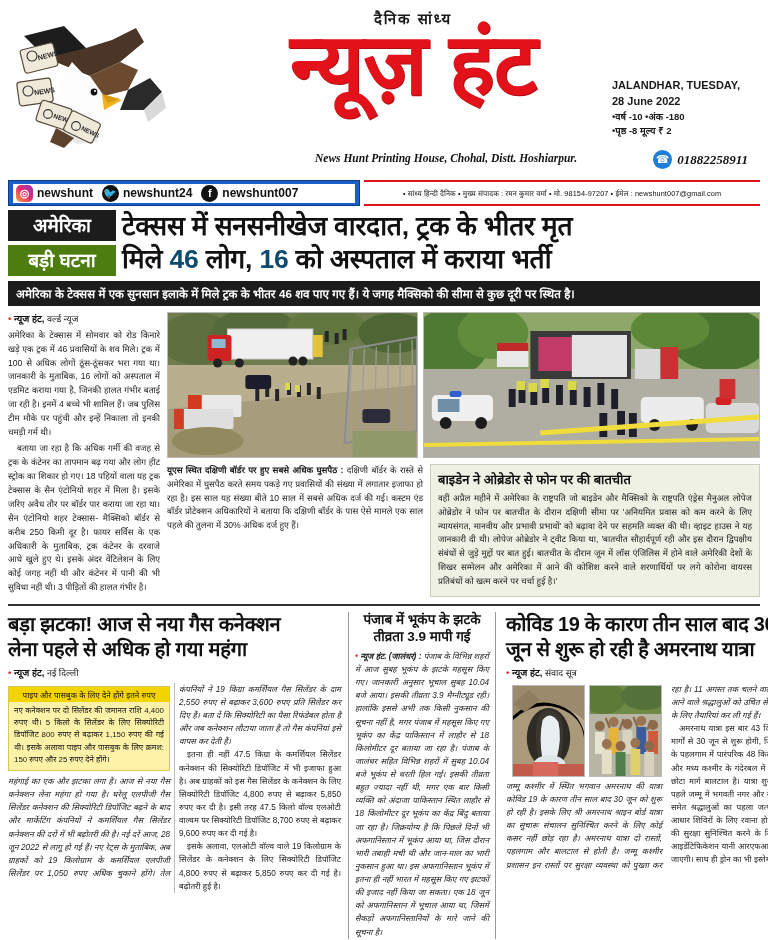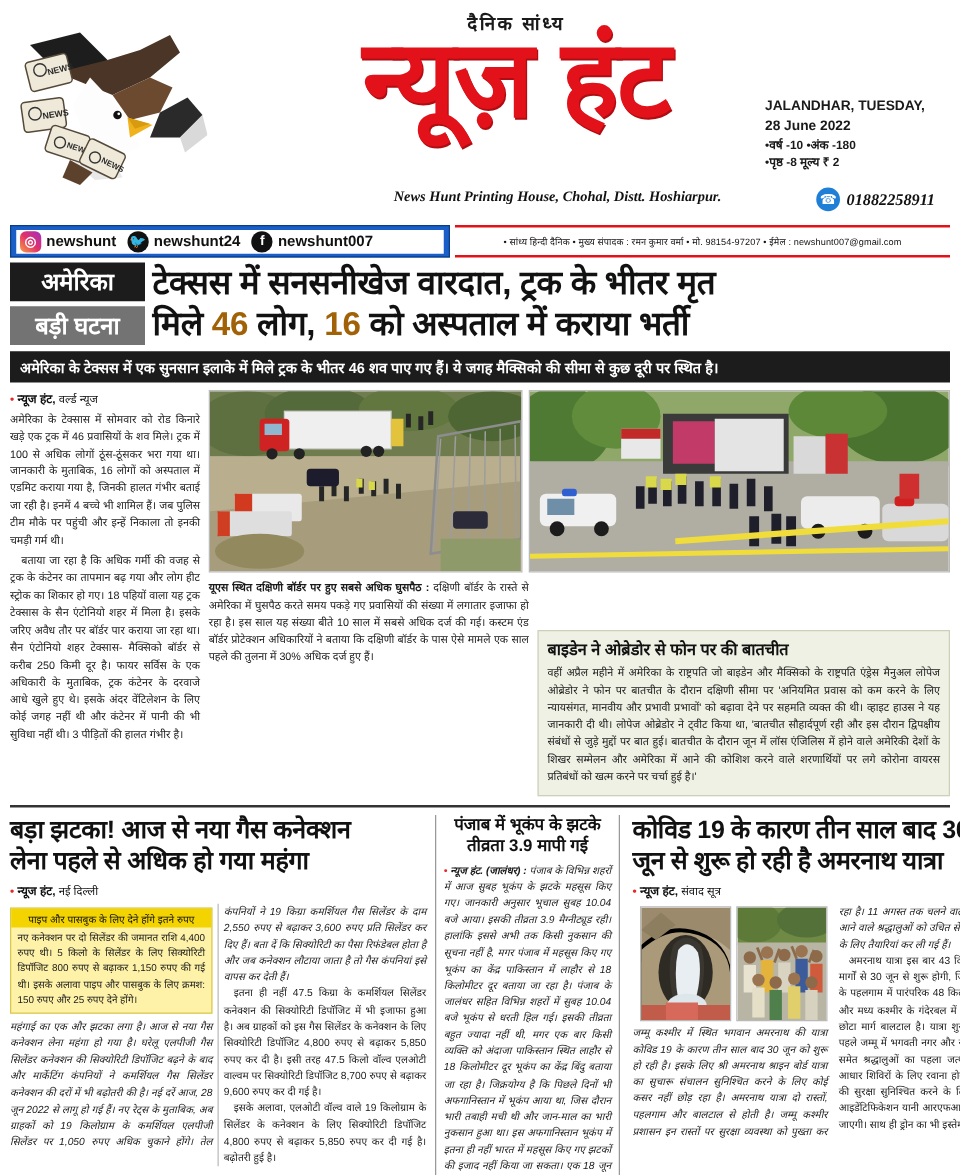--- a/index.html
+++ b/index.html
@@ -49,25 +49,25 @@
   .social-right { flex:1; background:#fff; border-top:2px solid #e3121a; border-bottom:2px solid #e3121a;
                   display:flex; align-items:center; justify-content:center;
                   font-size:7.3px; color:#111; letter-spacing:0.1px; padding:0 4px; }
 
   
   .lead-head { display:flex; gap:6px; align-items:stretch; margin-top:3px; }
   .kicker-col { flex:0 0 108px; display:flex; flex-direction:column; gap:4px; }
   .kick { flex:1; display:flex; align-items:center; justify-content:center;
           color:#fff; font-size:19px; font-weight:bold; }
   .kick-black { background:#1c1c1c; }
-  .kick-red { background:#737373; }
+  .kick-red { background:#4d7c0f; }
   .head-col { flex:1; }
   .head-line { font-size:26.5px; font-weight:bold; line-height:1.24; color:#111;
                letter-spacing:-0.2px; }
-  .hl-red { color:#a16207; }
+  .hl-red { color:#0c4a6e; }
   .lead-sub { background:#1c1c1c; color:#fff; font-size:11.6px; font-weight:bold;
               padding:5px 8px; margin-top:5px; letter-spacing:0.05px; }
 
   
   .top-body { display:flex; gap:7px; margin-top:6px; }
   .tb-col1 { flex:0 0 152px; }
   .tb-rest { flex:1; }
   .byline { font-size:9.5px; font-weight:bold; color:#111; margin-bottom:4px; }
   .byline .bl-dot { color:#e8262c; font-weight:bold; }
   .byline .bl-sub { font-weight:normal; font-size:9px; }
@@ -75,21 +75,21 @@
            text-indent:9px; margin-bottom:2px; }
   .ptext.noind { text-indent:0; }
 
   .photos { display:flex; gap:5px; height:146px; }
   .photo { position:relative; overflow:hidden; border:1px solid #b9b9b9; }
   .p1 { flex:0 0 251px; }
   .p2 { flex:1; }
 
   .sub2 { display:flex; gap:7px; margin-top:6px; }
   .s2-mid { flex:0 0 256px; }
-  .s2-right { flex:1; background:#eef1e4; border:1px solid #ccd0bb; padding:5px 7px;margin-top:40px; }
+  .s2-right { flex:1; background:#eef1e4; border:1px solid #ccd0bb; padding:5px 7px; }
   .s2-head { font-size:13px; font-weight:bold; color:#111; margin-bottom:4px; }
   .runin { font-weight:bold; }
 
   .rule-thick { border-top:2px solid #333; margin:7px 0 0; }
 
   
   .bottom { display:flex; gap:7px; margin-top:6px; }
   .bcol-a { flex:0 0 310px; }
   .bcol-b { flex:0 0 148px; border-left:1px solid #999; border-right:1px solid #999; padding:0 6px; }
   .bcol-c { flex:1; padding-left:3px; }

